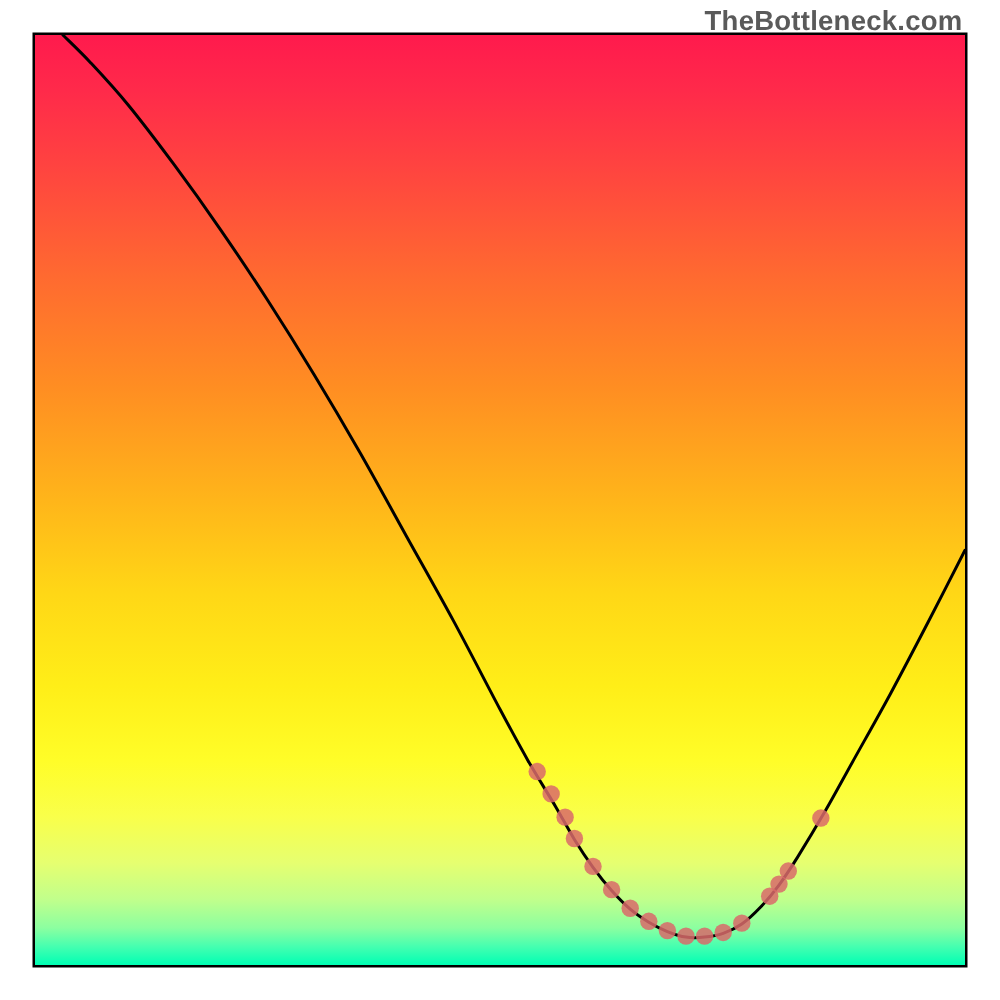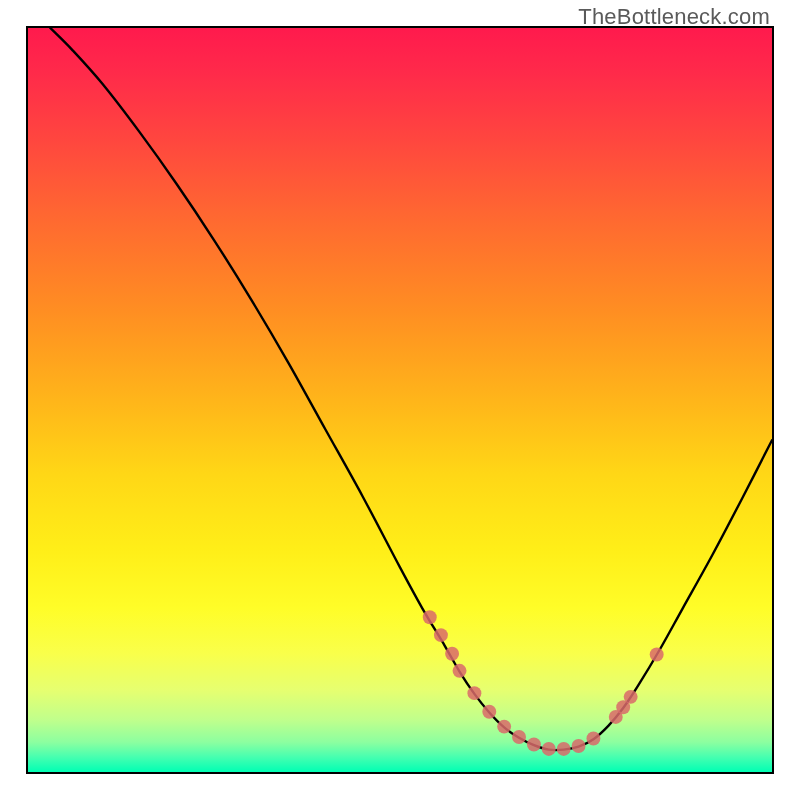--- a/index.html
+++ b/index.html
@@ -46,21 +46,21 @@
       #8cffa0 96%,
       #46ffb0 98%,
       #00ffb4 100%
     );
   }
   .watermark {
     position: absolute;
     top: 4px;
     right: 30px;
     font-size: 22px;
-    font-weight: 400;
+    font-weight: 700;
     color: #5a5a5a;
     letter-spacing: 0.2px;
   }
   svg.overlay {
     position: absolute;
     inset: 0;
     width: 100%;
     height: 100%;
   }
 </style>

